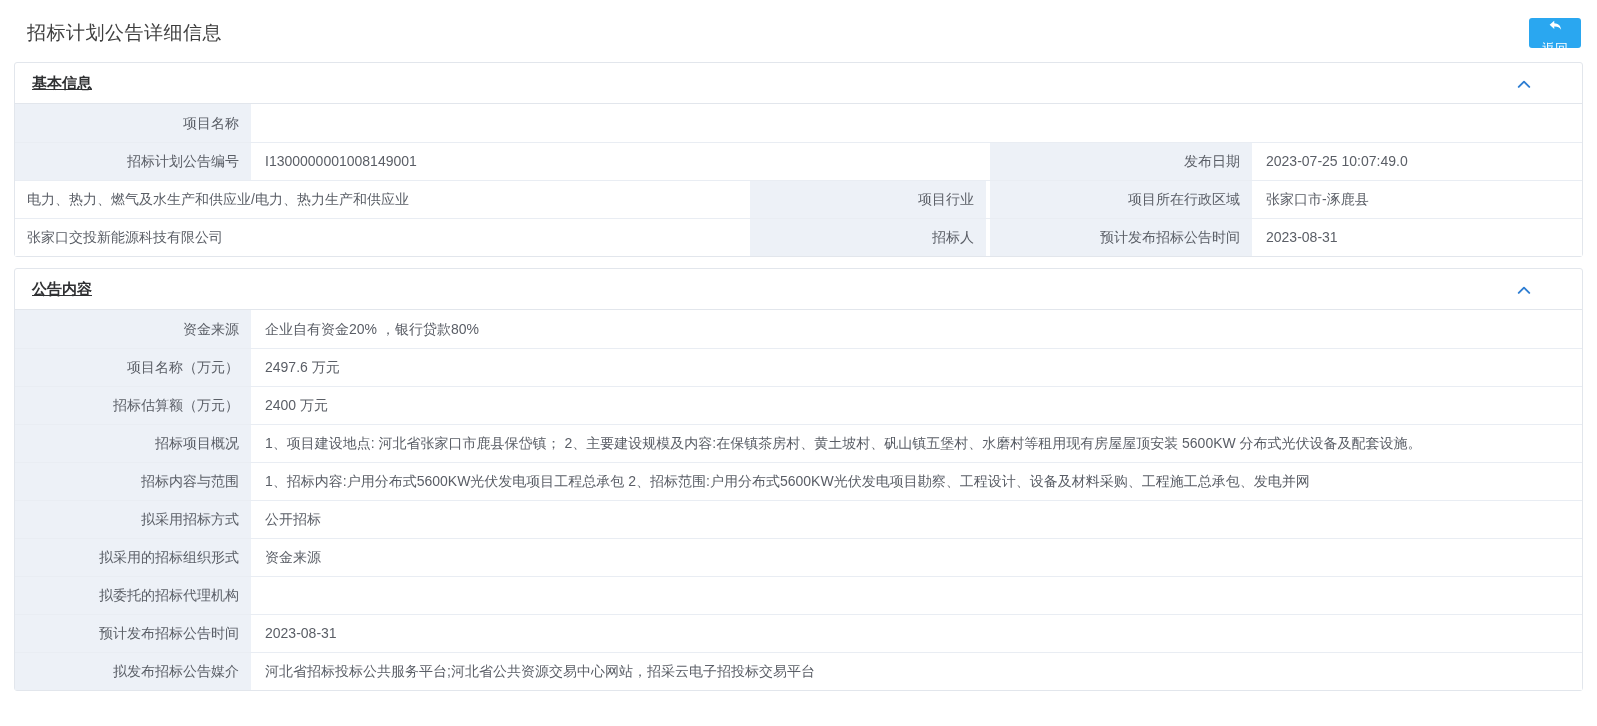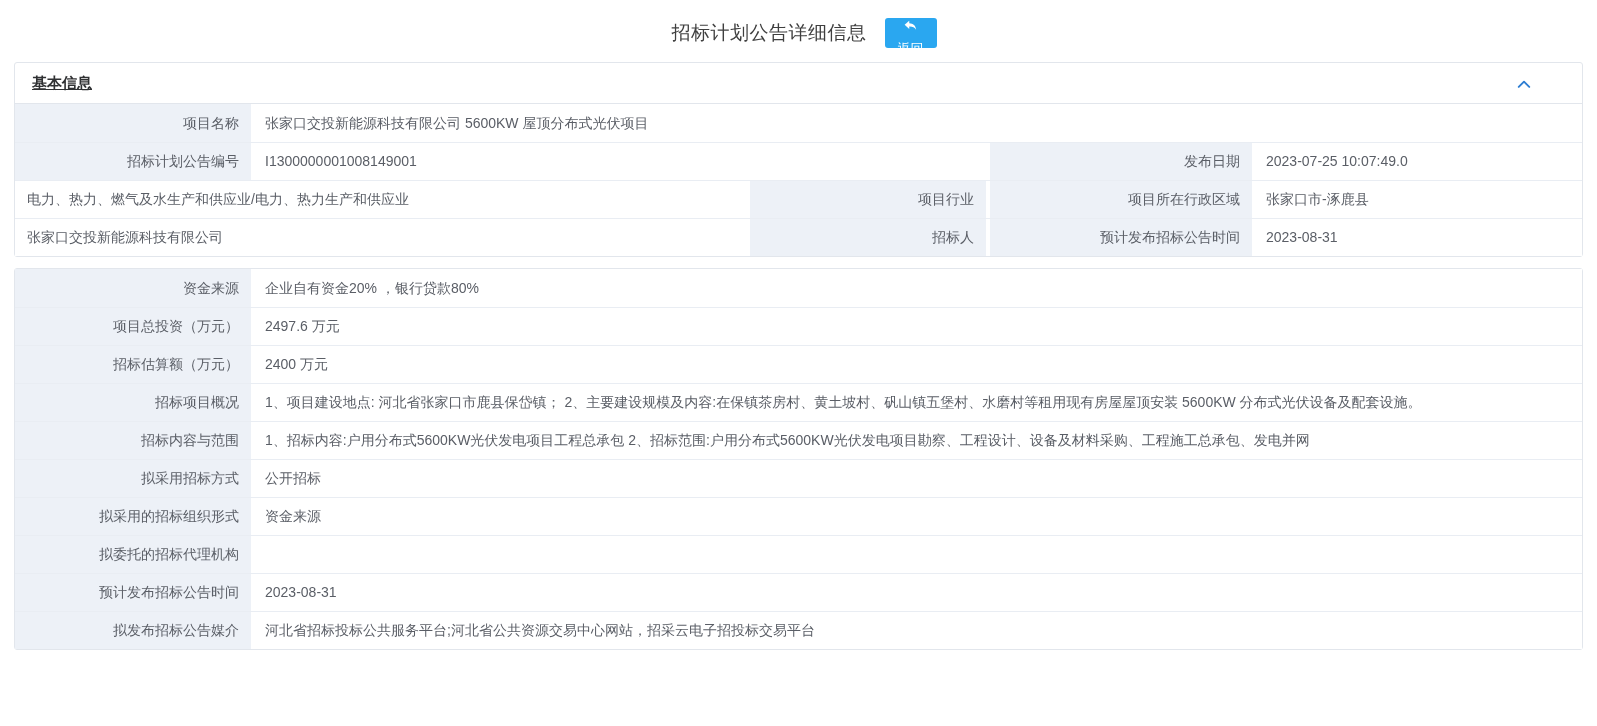--- a/index.html
+++ b/index.html
@@ -13,21 +13,21 @@
     --header-text:#303133;
   }
   *{box-sizing:border-box;margin:0;padding:0;}
   html,body{background:#ffffff;}
   body{
     width:1597px;min-height:726px;
     font-family:"Liberation Sans","DejaVu Sans",sans-serif;
     color:var(--text);
   }
   .topbar{
-    display:flex;align-items:center;justify-content:center;
+    display:flex;align-items:center;justify-content:space-between;
     padding:16px 16px 12px 27px;height:62px;gap:18px;
   }
   .page-title{
     font-size:19px;font-weight:400;color:var(--title);letter-spacing:.5px;
   }
   .back-btn{
     display:inline-flex;align-items:center;gap:7px;
     background:var(--accent);color:#fff;border:none;border-radius:3px;
     height:30px;padding:0 13px;font-size:13px;cursor:pointer;
     font-family:inherit;
@@ -101,21 +101,20 @@
     <div class="panel-title">基本信息</div>
     <span class="chevron">
       <svg width="14" height="10" viewBox="0 0 24 16" fill="none">
         <path d="M3 13 L12 4 L21 13" stroke="currentColor" stroke-width="3.2" stroke-linecap="round" stroke-linejoin="round"></path>
       </svg>
     </span>
   </div>
   <div class="rows">
       <div class="field-row">
         <div class="cell label">项目名称</div>
-        <div class="cell value">张家口交投新能源科技有限公司 5600KW 屋顶分布式光伏项目</div>
       </div>
       <div class="field-row">
         <div class="cell label">招标计划公告编号</div>
         <div class="cell value">I1300000001008149001</div>
         <div class="cell label second">发布日期</div>
         <div class="cell value second">2023-07-25 10:07:49.0</div>
       </div>
       <div class="field-row">
         <div class="cell value">电力、热力、燃气及水生产和供应业/电力、热力生产和供应业</div>
         <div class="cell label">项目行业</div>
@@ -125,27 +124,35 @@
       <div class="field-row">
         <div class="cell value">张家口交投新能源科技有限公司</div>
         <div class="cell label">招标人</div>
         <div class="cell label second">预计发布招标公告时间</div>
         <div class="cell value second">2023-08-31</div>
       </div>
     </div>
 </div>
 
 <div class="panel">
+  <div class="panel-header">
+    <div class="panel-title">公告内容</div>
+    <span class="chevron">
+      <svg width="14" height="10" viewBox="0 0 24 16" fill="none">
+        <path d="M3 13 L12 4 L21 13" stroke="currentColor" stroke-width="3.2" stroke-linecap="round" stroke-linejoin="round"></path>
+      </svg>
+    </span>
+  </div>
   <div class="rows">
       <div class="field-row">
         <div class="cell label">资金来源</div>
         <div class="cell value">企业自有资金20% ，银行贷款80%</div>
       </div>
       <div class="field-row">
-        <div class="cell label">项目总投资（万元）</div>
+        <div class="cell label">项目名称（万元）</div>
         <div class="cell value">2497.6  万元</div>
       </div>
       <div class="field-row">
         <div class="cell label">招标估算额（万元）</div>
         <div class="cell value">2400  万元</div>
       </div>
       <div class="field-row">
         <div class="cell label">招标项目概况</div>
         <div class="cell value">1、项目建设地点: 河北省张家口市鹿县保岱镇； 2、主要建设规模及内容:在保镇茶房村、黄土坡村、矾山镇五堡村、水磨村等租用现有房屋屋顶安装 5600KW 分布式光伏设备及配套设施。</div>
       </div>

